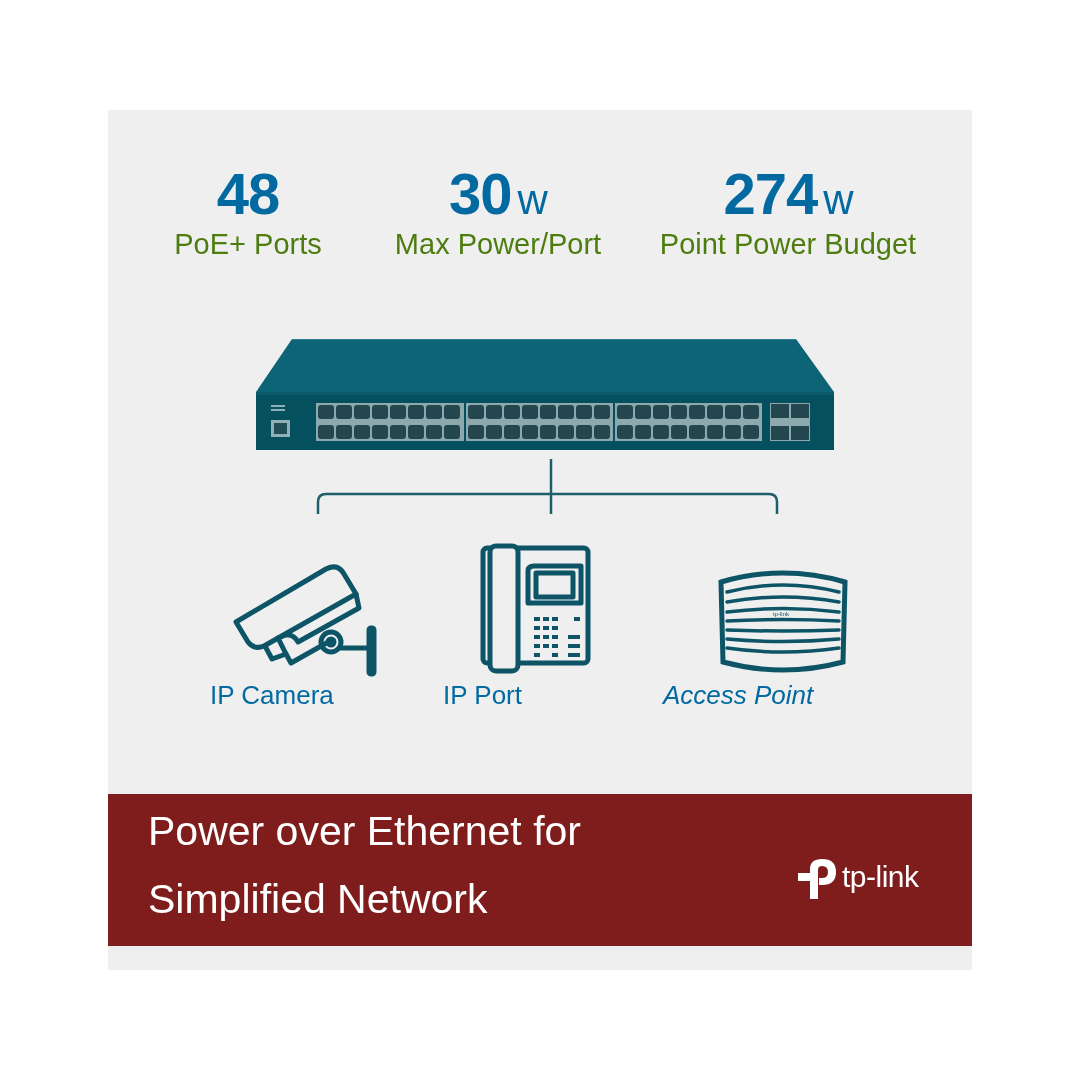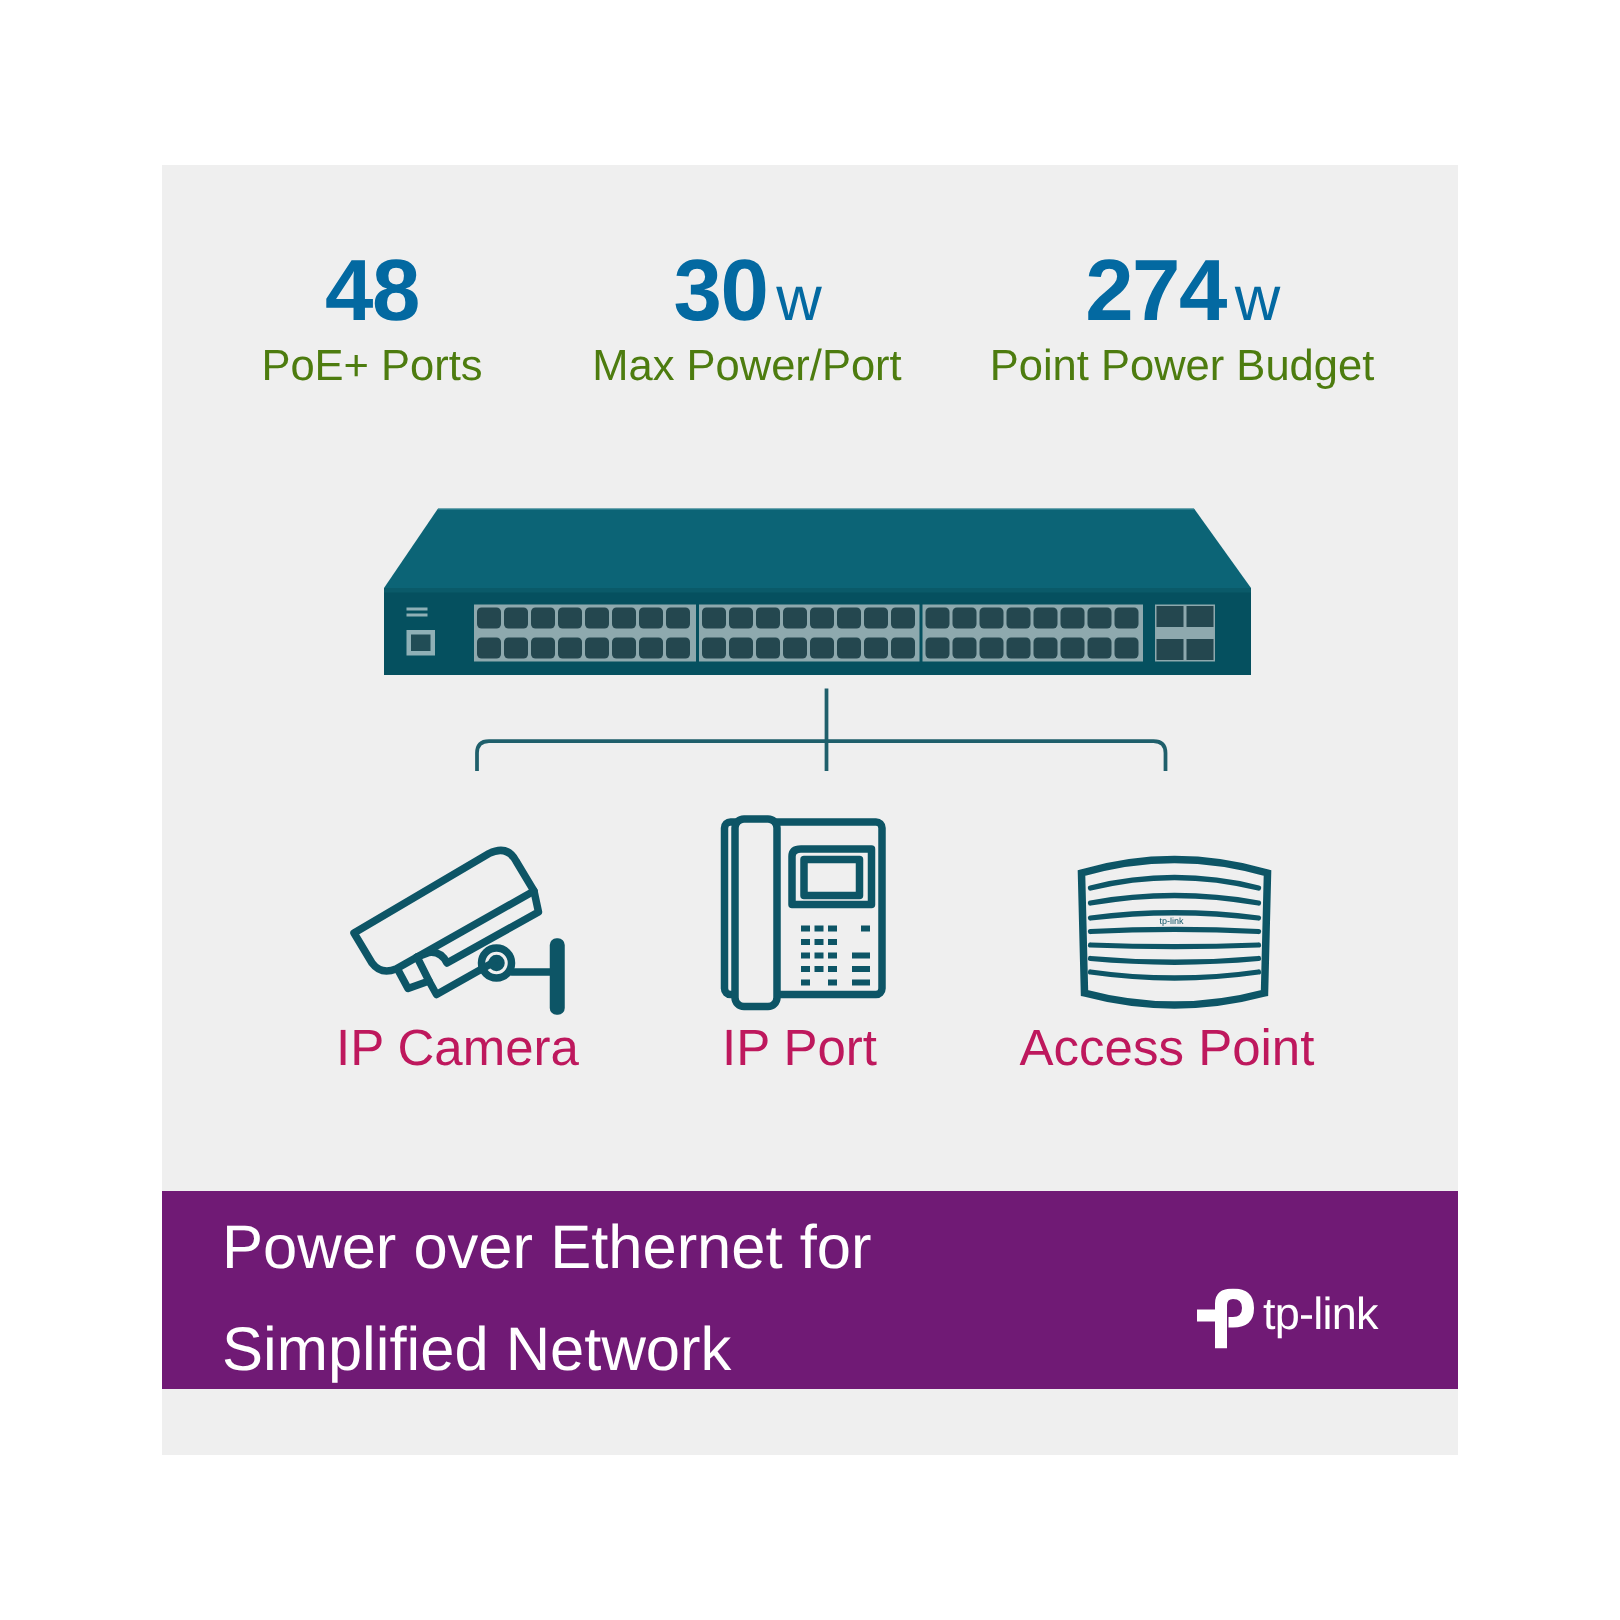--- a/index.html
+++ b/index.html
@@ -7,22 +7,22 @@
   .card { position: absolute; left: 108px; top: 110px; width: 864px; height: 860px; background: #efefef; }
   .stat { position: absolute; top: 0; text-align: center; color: #0e5a6a; }
   .stat .num { position: absolute; top: 50px; left: 0; right: 0; font-size: 58px; font-weight: bold; letter-spacing: -1px; color: #0369a1; }
   .stat .num .unit { font-size: 42px; font-weight: normal; margin-left: 6px; }
   .stat .lbl { position: absolute; top: 118px; left: 0; right: 0; font-size: 29px; color: #4d7c0f; white-space: nowrap; }
   .s1 { left: 40px; width: 200px; }
   .s2 { left: 255px; width: 270px; }
   .s3 { left: 530px; width: 300px; }
   .switch { position: absolute; left: 148px; top: 229px; }
   .device { position: absolute; }
-  .dlabel { position: absolute; font-size: 34px; color: #be185d; white-space: nowrap; text-align: center; }
-  .banner { position: absolute; left: 0; top: 684px; width: 864px; height: 132px; background: #701a75; }
+  .dlabel { position: absolute; font-size: 26px; color: #0369a1; white-space: nowrap; }
+  .banner { position: absolute; left: 0; top: 684px; width: 864px; height: 152px; background: #7f1d1d; }
   .banner .line { position: absolute; left: 40px; font-size: 41px; color: #ffffff; white-space: nowrap; }
   .logo { position: absolute; left: 688px; top: 65px; }
   .logo-text { position: absolute; left: 734px; top: 66px; font-size: 30px; color: #ffffff; letter-spacing: -0.5px; }
 </style>
 </head>
 <body>
 
 <div class="card">
 
   <div class="stat s1">
@@ -169,21 +169,21 @@
       <path d="M14,22 Q70,8 126,22" stroke-width="3.5"></path>
       <path d="M14,32 Q70,22 126,32" stroke-width="3.5"></path>
       <path d="M14,42 Q70,35 126,42" stroke-width="3.5"></path>
       <path d="M14,51 Q70,48 126,51" stroke-width="3.5"></path>
       <path d="M14,60 Q70,62 126,60" stroke-width="3.5"></path>
       <path d="M14,69 Q70,74 126,69" stroke-width="3.5"></path>
       <path d="M14,78 Q70,86 126,78" stroke-width="3.5"></path>
     </g>
     <text x="60" y="46" font-size="6" fill="#0d5566" font-family="Liberation Sans, sans-serif">tp-link</text>
   </svg>
-  <div class="dlabel" style="left:555px;top:570px;width:230px;">Access Point</div>
+  <div class="dlabel" style="left:555px;top:570px;width:230px;font-style:italic;">Access Point</div>
 
   <div class="banner">
     <div class="line" style="top:14px;">Power over Ethernet for</div>
     <div class="line" style="top:69px;margin-top:13px;">Simplified Network</div>
 
     <svg class="logo" width="42" height="40" viewBox="0 0 42 40">
       <path d="M14,14 L14,10 Q14,0 26,0 Q40,0 40,13 Q40,26 26,26 L23,26 L23,19 L26,19 Q32,19 32,13 Q32,7 26,7 Q22,7 22,11 L22,40 L14,40 L14,22 L2,22 L2,14 Z" fill="#ffffff"></path>
     </svg>
     <div class="logo-text">tp-link</div>
   </div>

